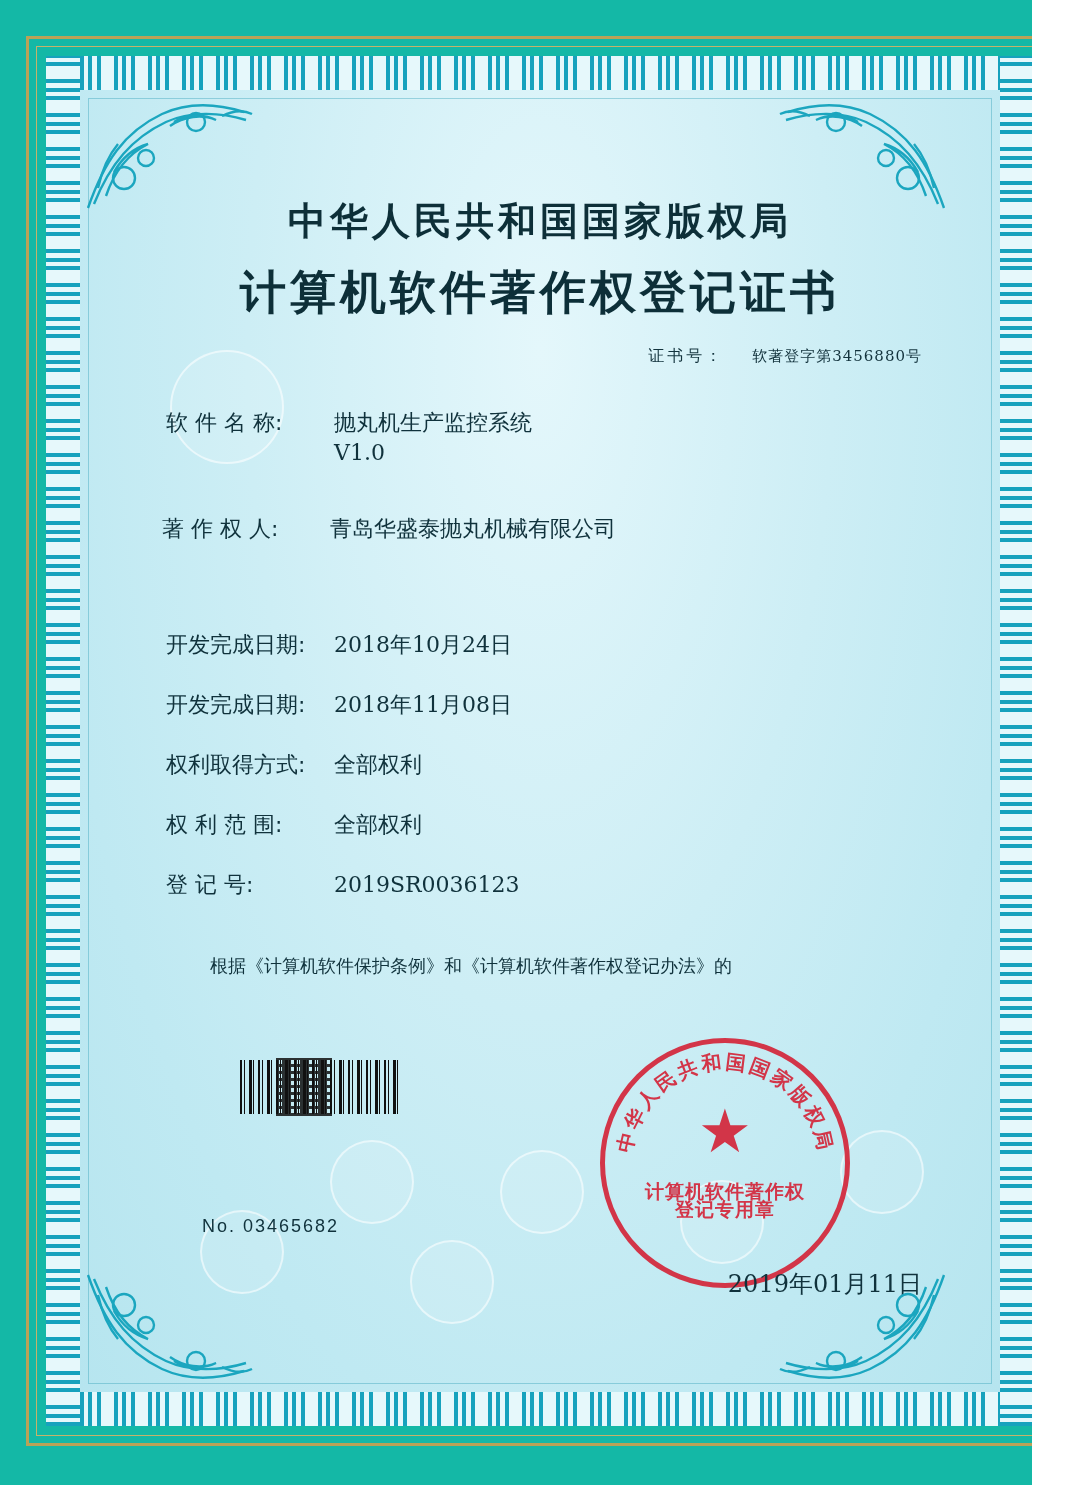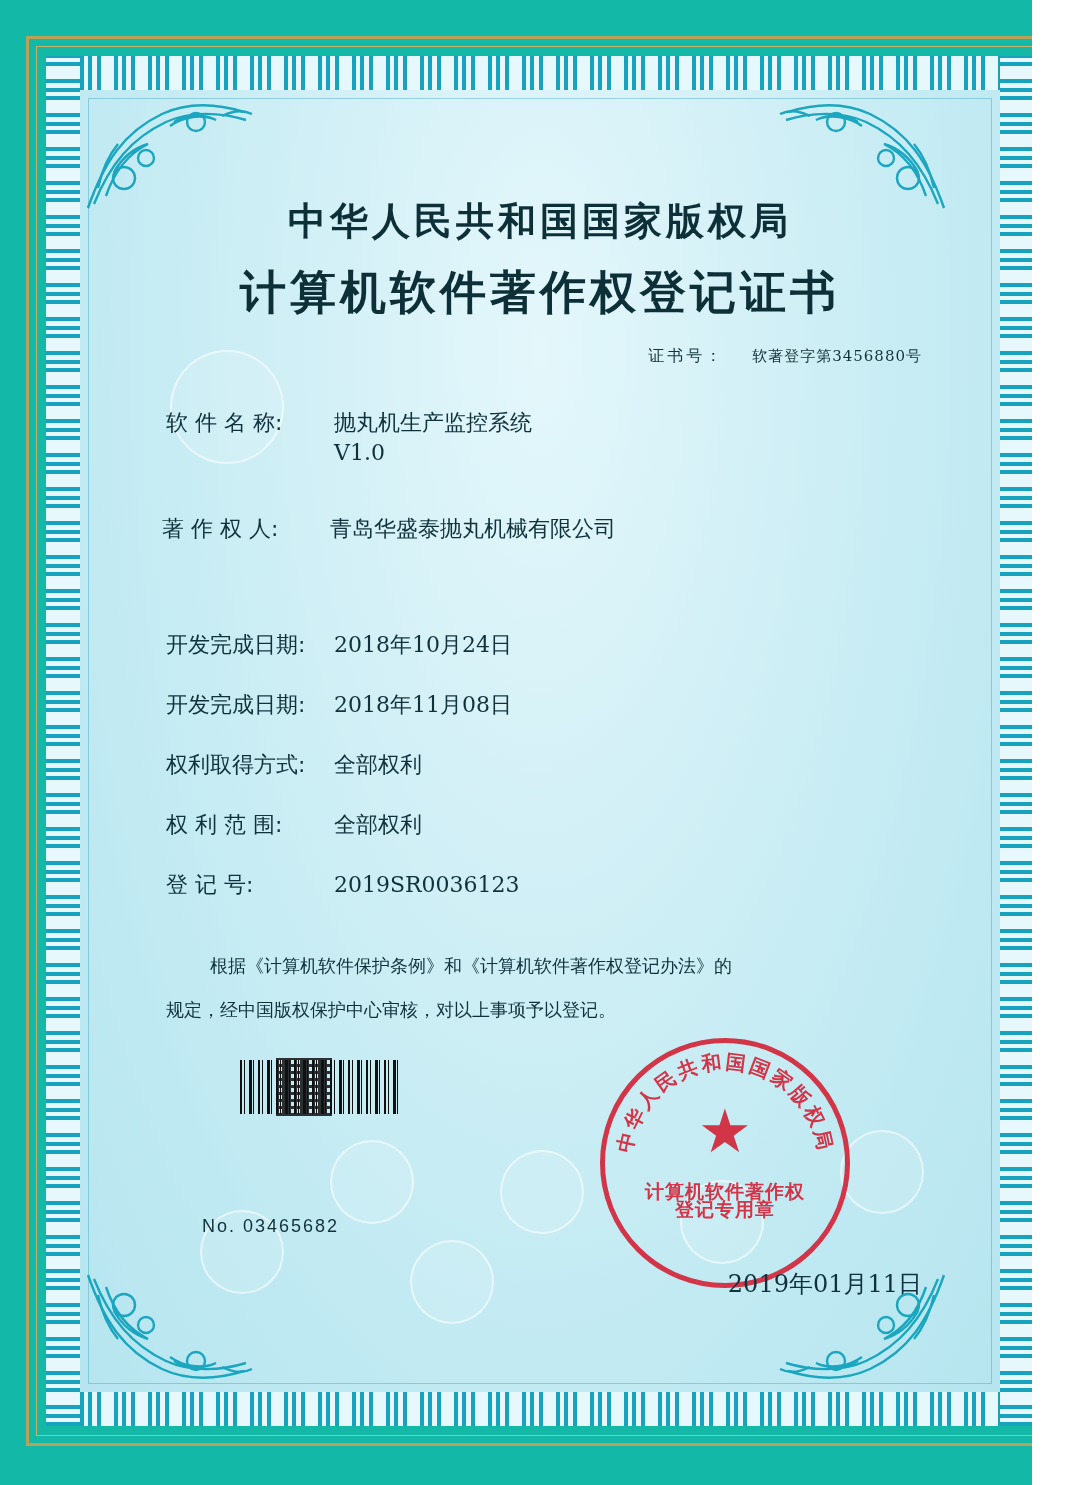--- a/index.html
+++ b/index.html
@@ -281,21 +281,20 @@
 
       <div class="field" style="left:86px; top:720px;">
         <span class="lbl">权 利 范 围:</span><span class="val">全部权利</span>
       </div>
 
       <div class="field" style="left:86px; top:780px;">
         <span class="lbl">登  记  号:</span><span class="val">2019SR0036123</span>
       </div>
 
       <div class="para" style="top:854px; text-indent:44px;">根据《计算机软件保护条例》和《计算机软件著作权登记办法》的</div>
-      <div class="para" style="top:898px;">规定，经中国版权保护中心审核，对以上事项予以登记。</div>
 
       <div class="barcode"></div>
       <div class="barcode-qr"></div>
 
       <div class="seal">
         <svg class="arc-text" viewBox="0 0 240 240">
           <defs>
             <path id="sealArc" d="M 26,120 A 94,94 0 1 1 214,120"></path>
           </defs>
           <text font-size="20" font-weight="bold" fill="#d4263a" letter-spacing="3" font-family="DejaVu Sans, Liberation Sans, sans-serif">

